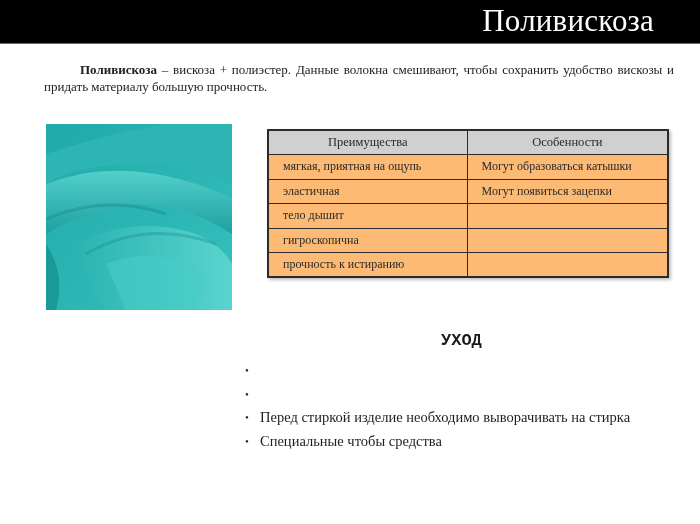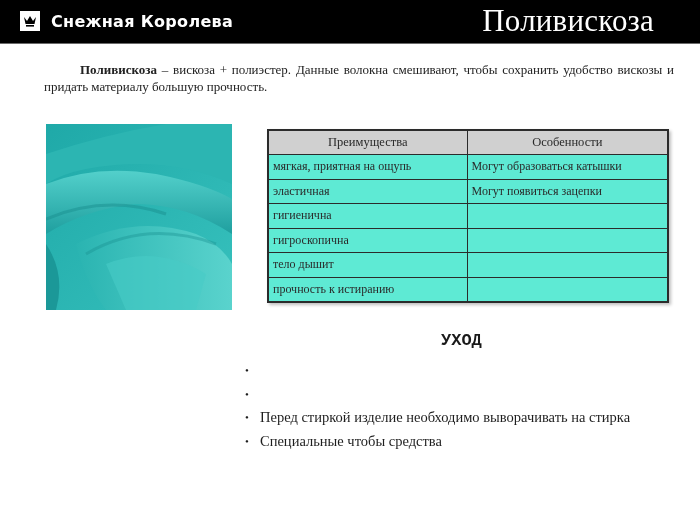--- a/index.html
+++ b/index.html
@@ -36,51 +36,42 @@
       background: #2fb8b4;
     }
 
     .table {
       position: absolute; left: 267px; top: 129px; width: 402px;
       border: 2px solid #2b2b2b; border-collapse: collapse;
       box-shadow: 2px 2px 3px rgba(0,0,0,0.25);
     }
     .table th, .table td {
       border: 1.5px solid #2b2b2b; height: 24.5px; font-size: 12px; font-weight: normal;
-      color: #2a2a2a; padding: 0 4px;
+      color: #2a2a2a; padding: 0 14px;
     }
     .table th { background: #d0d0d0; text-align: center; font-size: 12.5px; }
-    .table td { text-align: left; background: #5eead4; }
+    .table td { text-align: left; background: #fdba74; }
     .table col.c1 { width: 200px; }
     .table col.c2 { width: 202px; }
 
     .care-title {
       position: absolute; left: 441px; top: 331px; font-size: 17px; font-weight: bold; color: #1a1a1a; font-family: Liberation Mono, monospace;
     }
     .care-list {
       position: absolute; left: 245px; top: 359px; list-style: none;
     }
     .care-list li {
       font-size: 14.5px; line-height: 23.5px; color: #1e1e1e; display: flex; align-items: flex-start;
     }
     .care-list .bullet { width: 15px; display: inline-block; font-size: 11px; }
   </style>
 </head>
 <body>
 
 <div class="header">
-  <div class="logo">
-    <div class="logo-box">
-      <svg width="14" height="12" viewBox="0 0 14 12">
-        <path d="M1 2 L4 6 L7 1 L10 6 L13 2 L11.5 9 L2.5 9 Z" fill="#000"></path>
-        <rect x="3" y="10" width="8" height="1.6" fill="#000"></rect>
-      </svg>
-    </div>
-    <span class="logo-text">Снежная Королева</span>
-  </div>
   <h1 class="page-title">Поливискоза</h1>
 </div>
 
 <p class="intro"><b>Поливискоза</b><span> – вискоза + полиэстер. Данные волокна смешивают, чтобы сохранить удобство вискозы и придать материалу большую прочность.</span></p>
 
 <div class="fabric-photo">
   <svg width="186" height="186" viewBox="0 0 186 186">
     <defs>
       <linearGradient id="g1" x1="0" y1="0" x2="1" y2="1">
         <stop offset="0" stop-color="#1fa9a8"></stop>
@@ -120,29 +111,25 @@
   <tbody>
     <tr>
       <td>мягкая, приятная на ощупь</td>
       <td>Могут образоваться катышки</td>
     </tr>
     <tr>
       <td>эластичная</td>
       <td>Могут появиться зацепки</td>
     </tr>
     <tr>
-      <td>гигиенична</td>
+      <td>тело дышит</td>
       <td></td>
     </tr>
     <tr>
       <td>гигроскопична</td>
-      <td></td>
-    </tr>
-    <tr>
-      <td>тело дышит</td>
       <td></td>
     </tr>
     <tr>
       <td>прочность к истиранию</td>
       <td></td>
     </tr>
   </tbody>
 </table>
 
 <h2 class="care-title">УХОД</h2>

